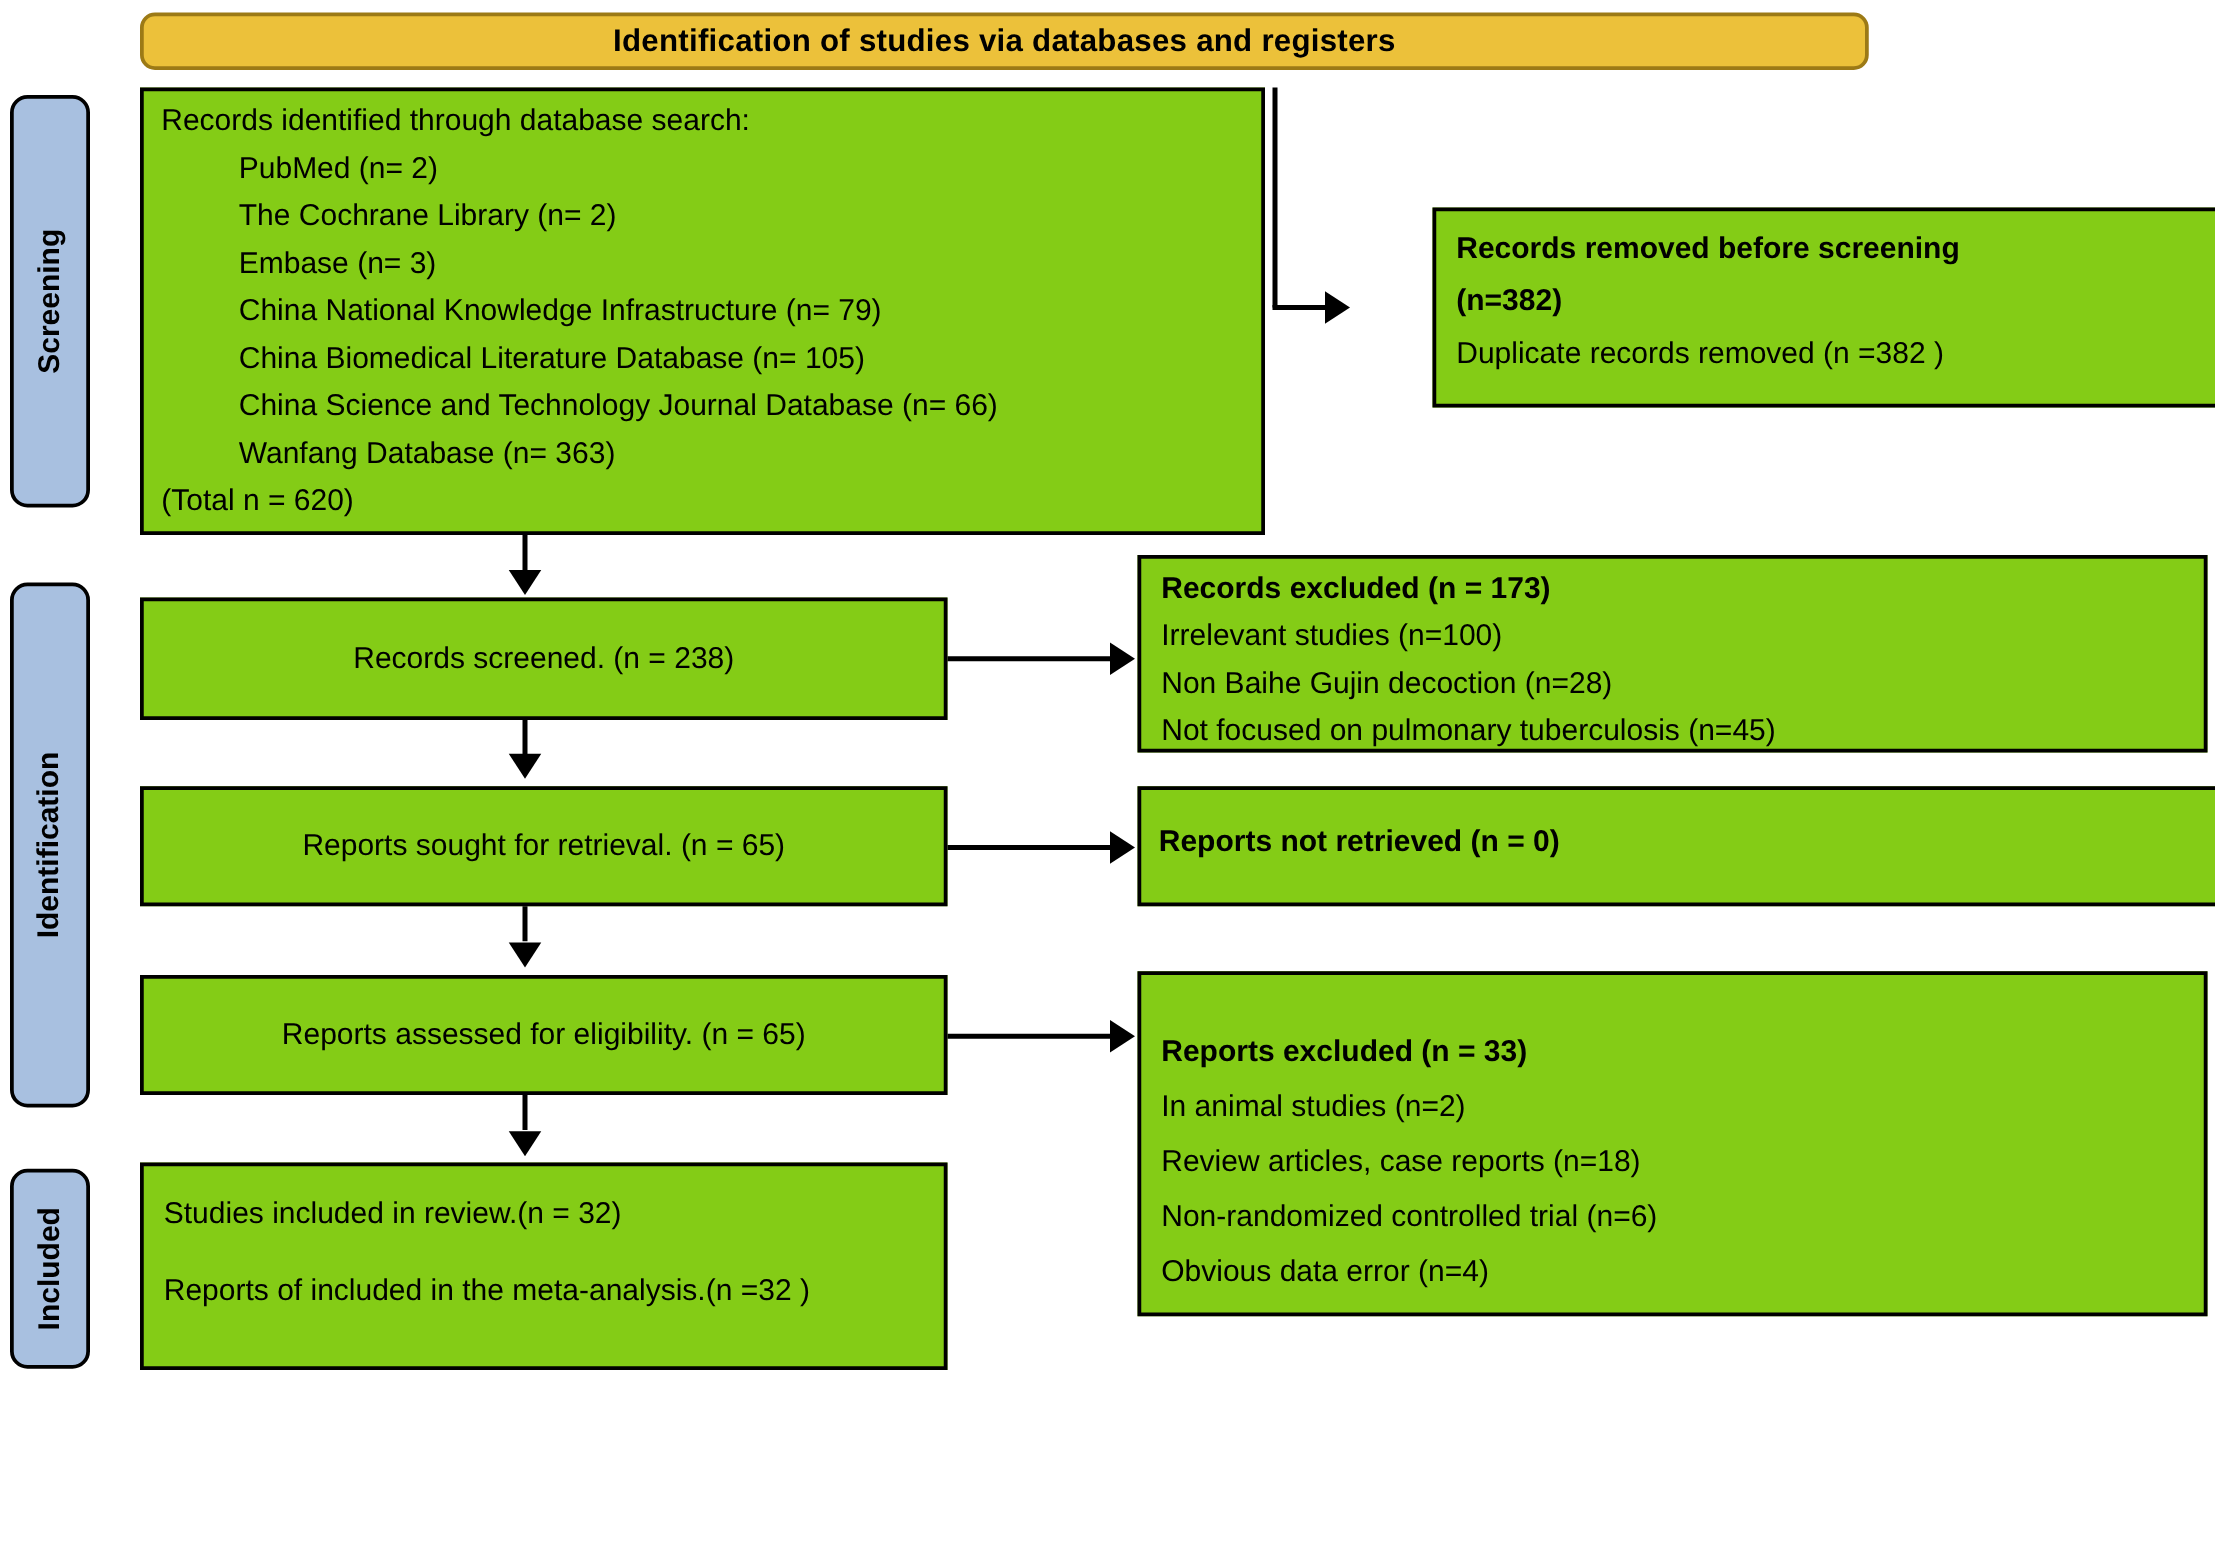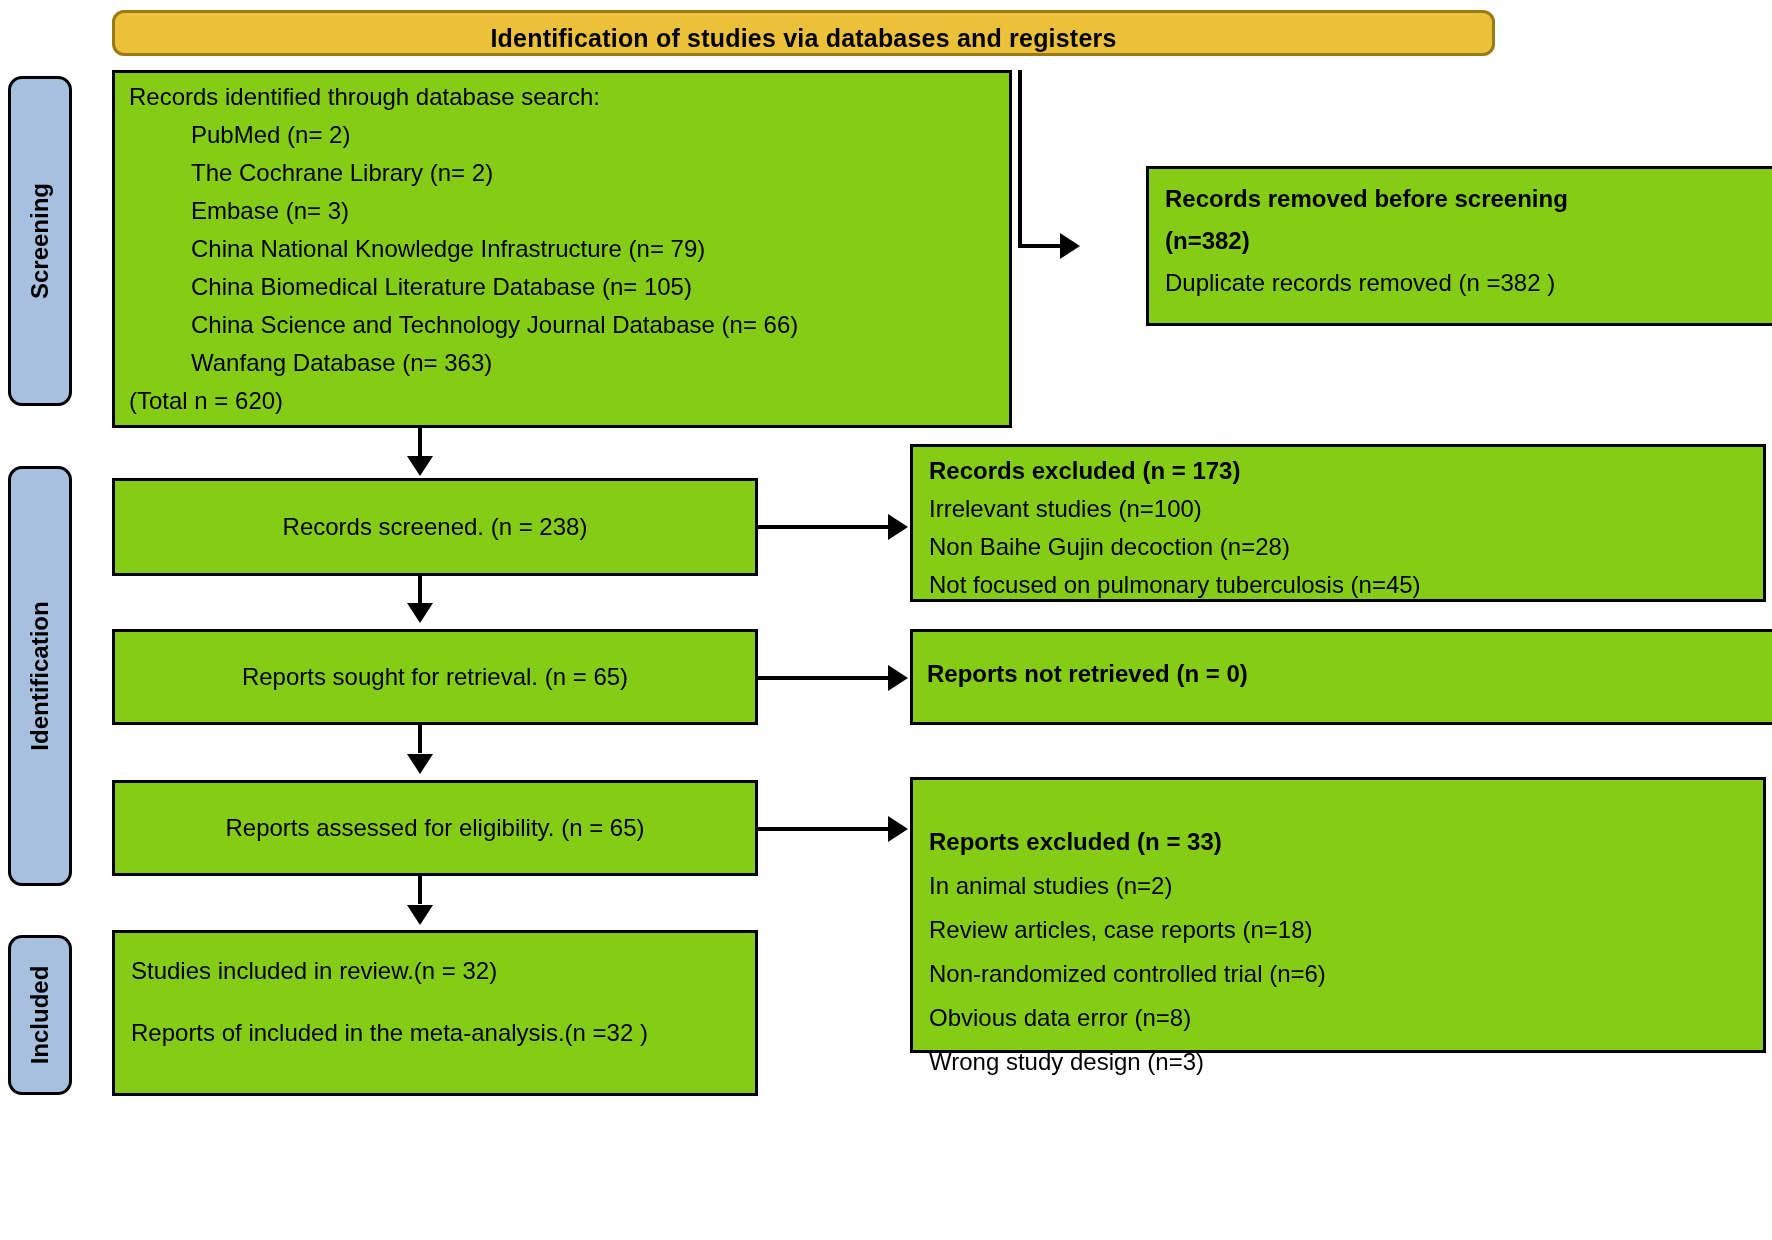--- a/index.html
+++ b/index.html
@@ -23,21 +23,21 @@
   .banner {
     position: absolute;
     left: 112px;
     top: 10px;
     width: 1383px;
     height: 46px;
     background: #ecc13a;
     border: 3px solid #9c7a16;
     border-radius: 12px;
     display: flex;
-    align-items: flex-end;
+    align-items: center;
     justify-content: center;
     box-sizing: border-box;
   }
   .banner-text {
     font-size: 25px;
     font-weight: bold;
     letter-spacing: 0.2px;
     color: #000;
   }
 
@@ -214,22 +214,21 @@
   <div class="box" id="box-assessed">
     <div class="center-text">Reports assessed for eligibility. (n = 65)</div>
   </div>
 
   <div class="box" id="box-excluded-reports">
     <div class="box-inner">
       <p class="line bold">Reports excluded (n = 33)</p>
       <p class="line">In animal studies (n=2)</p>
       <p class="line">Review articles, case reports (n=18)</p>
       <p class="line">Non-randomized controlled trial (n=6)</p>
-      <p class="line">Obvious data error (n=8)</p>
-      <p class="line">Wrong study design (n=3)</p>
+      <p class="line">Obvious data error (n=4)</p>
     </div>
   </div>
 
   <div class="box" id="box-included">
     <div class="box-inner">
       <p class="line">Studies included in review.(n = 32)</p>
       <p class="line">Reports of included in the meta-analysis.(n =32 )</p>
     </div>
   </div>
 

